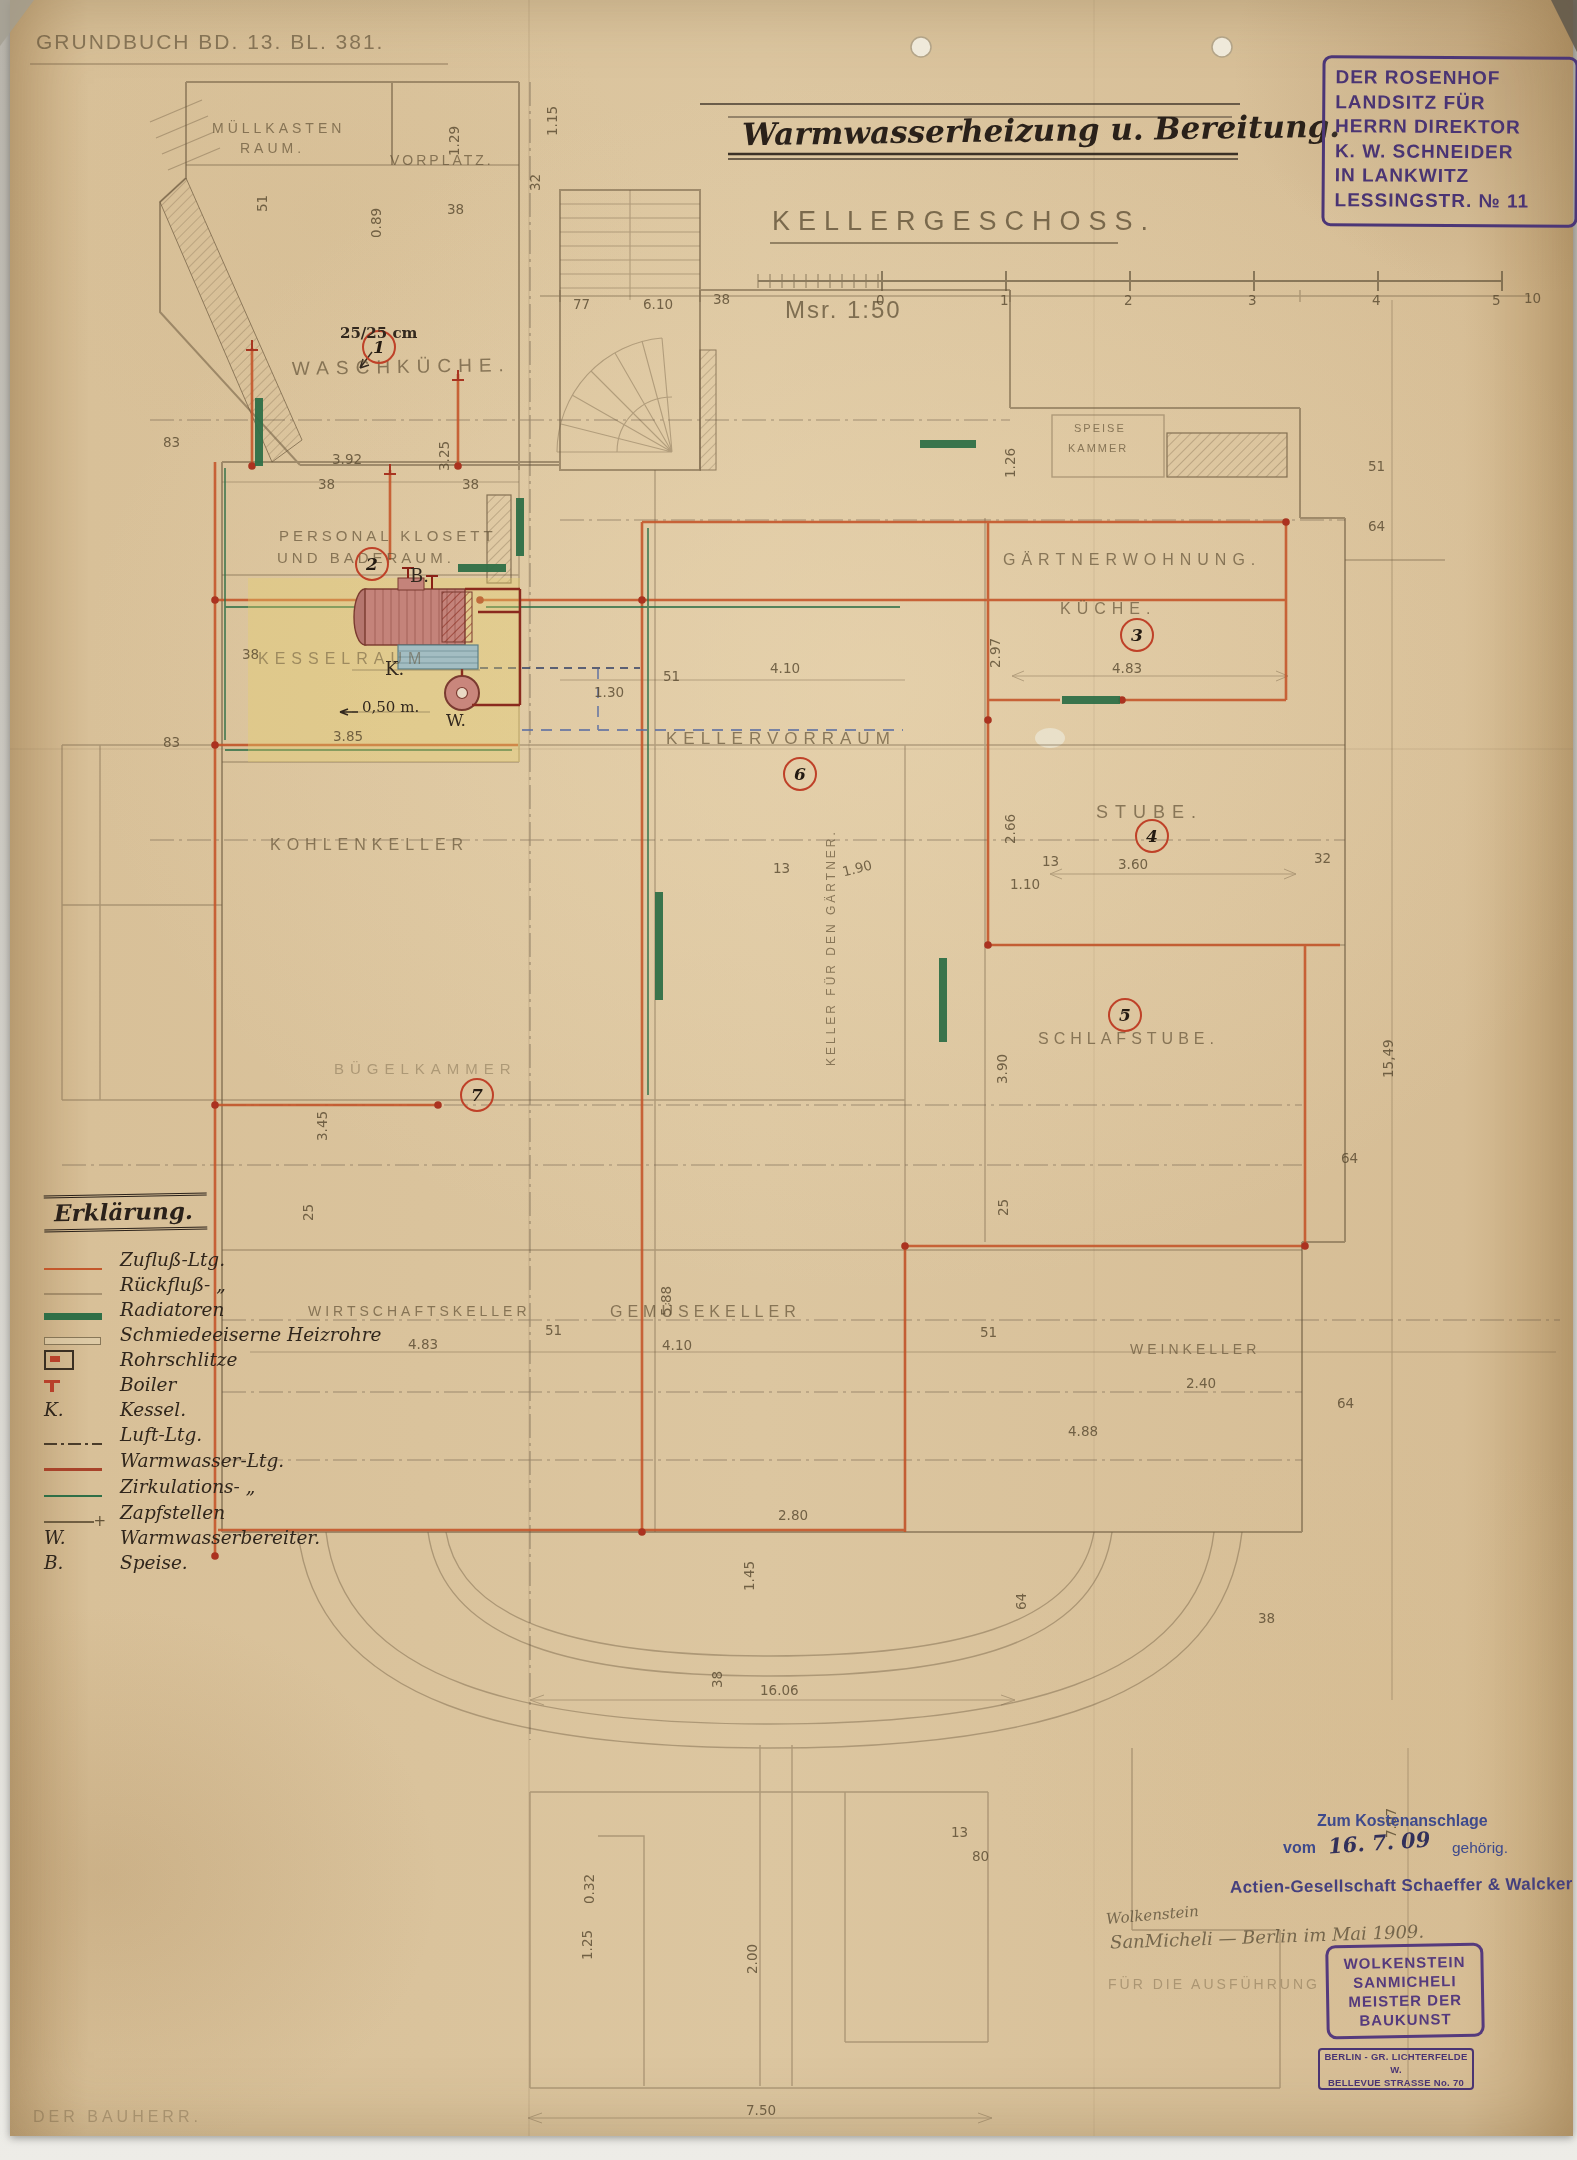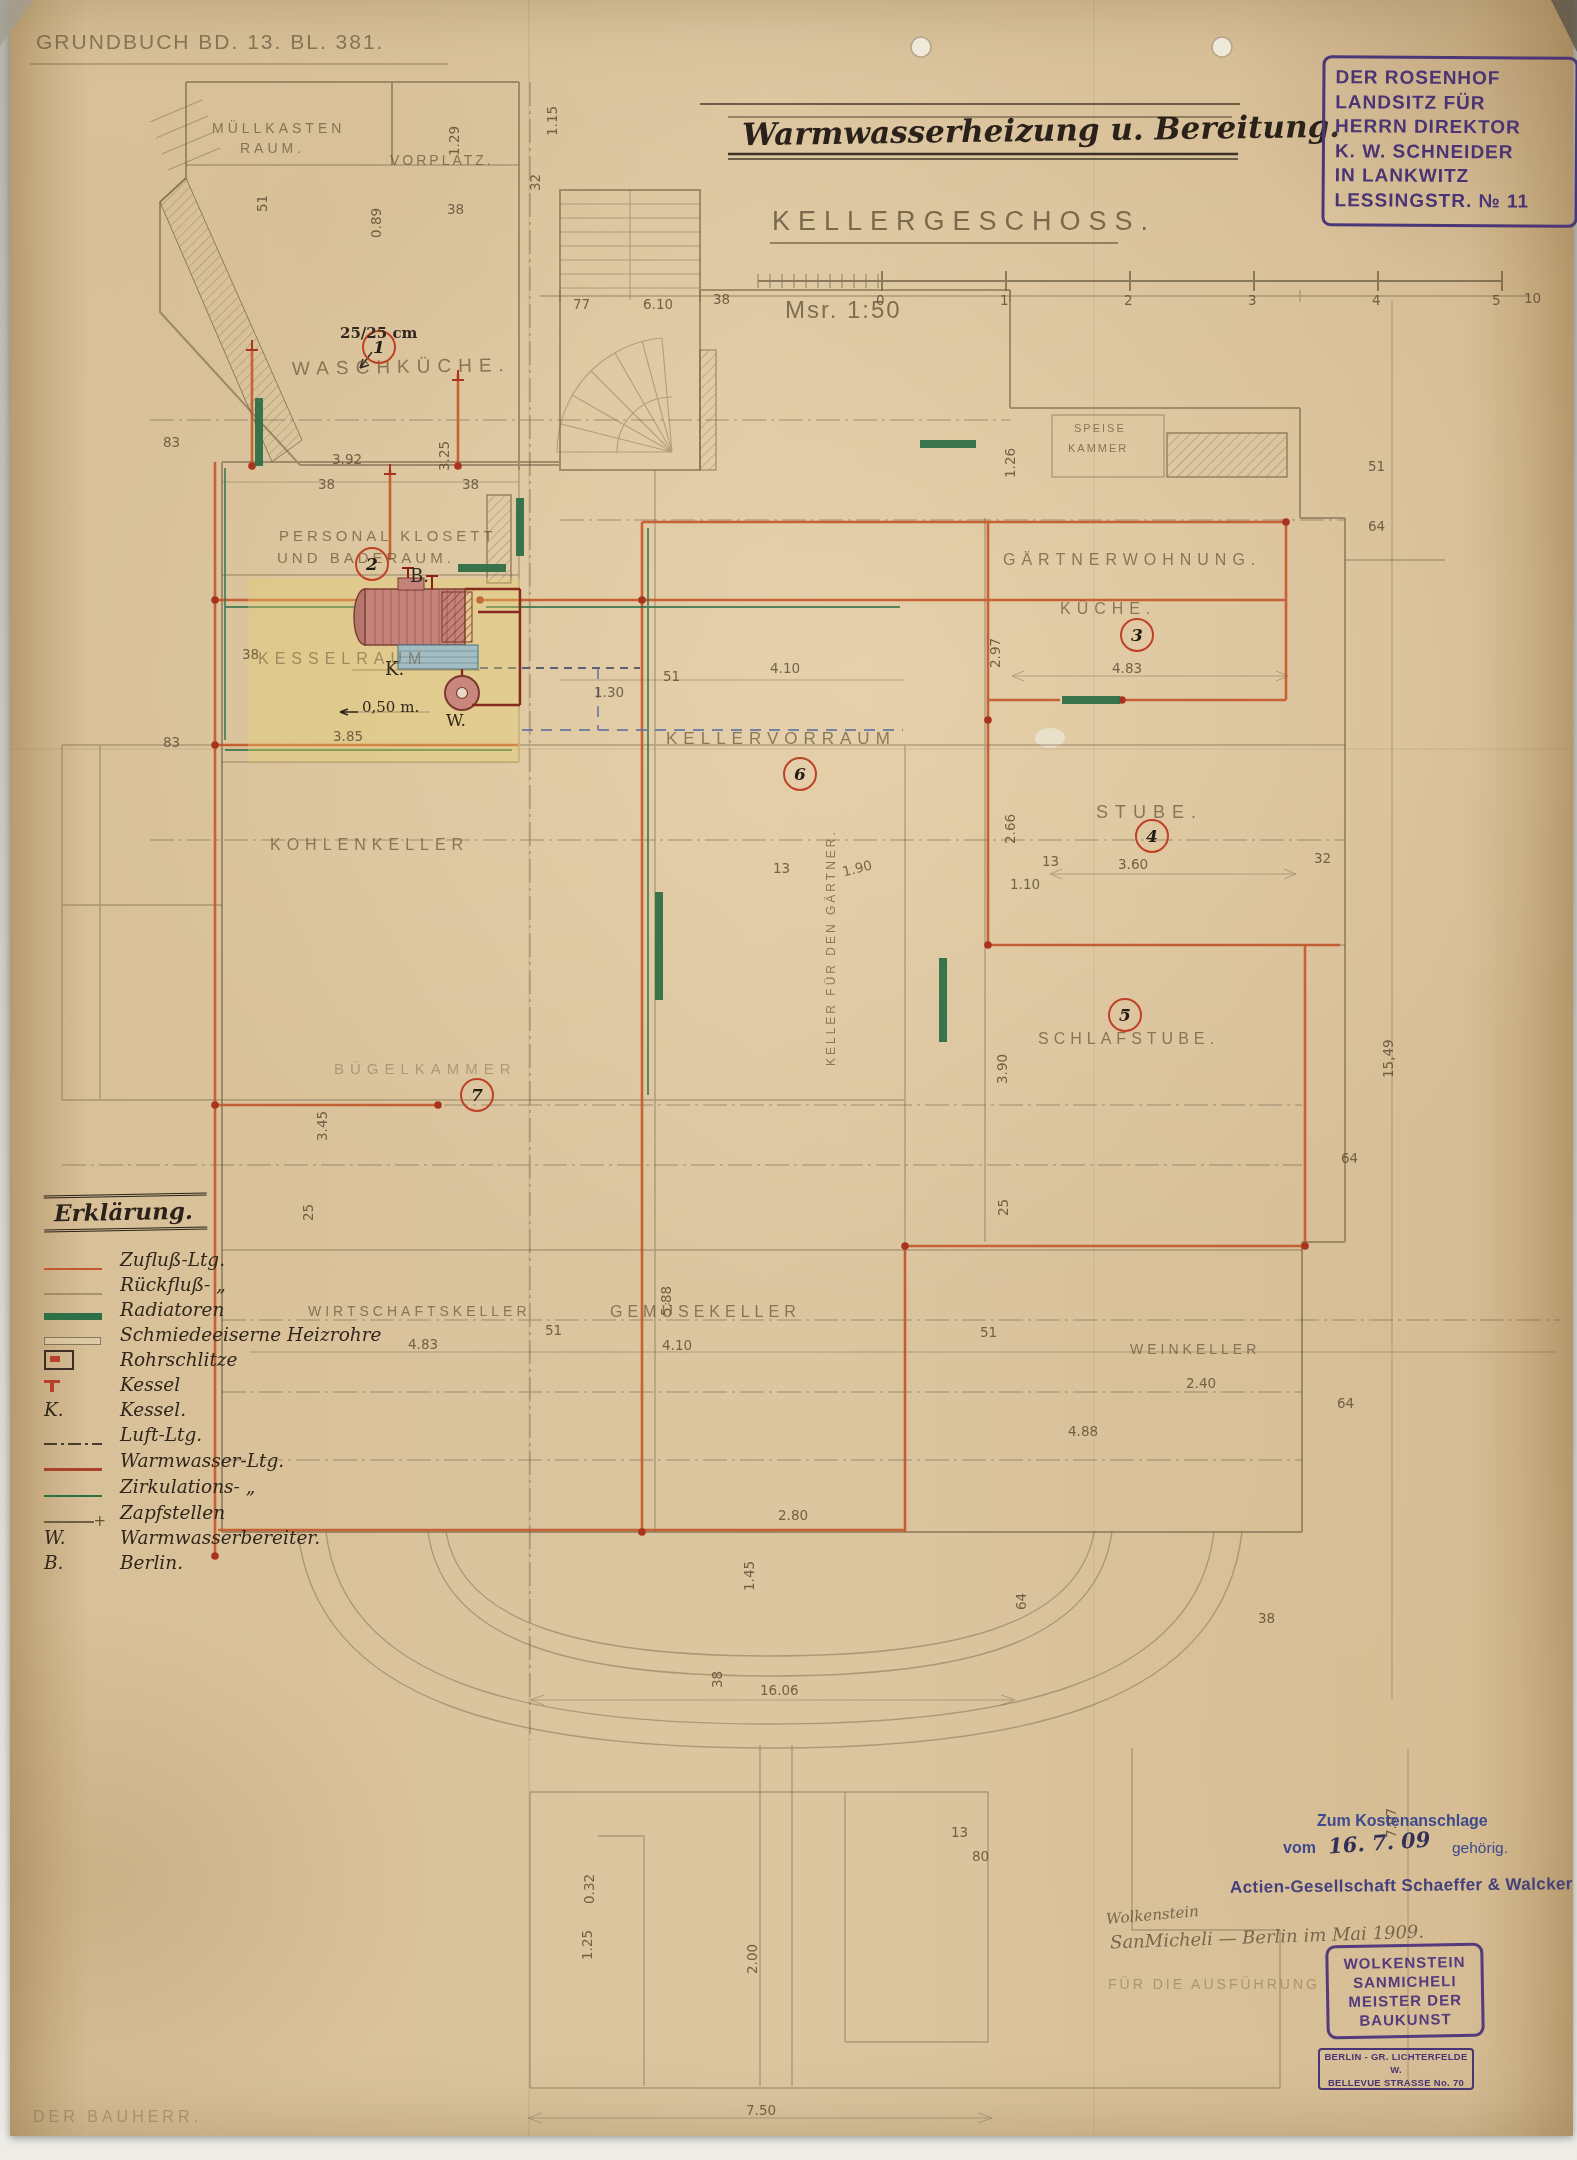--- a/index.html
+++ b/index.html
@@ -300,21 +300,21 @@
     <div class="lrow" style="top:152px">
         <span class="lsw">
           <span class="sw-slit"></span>
         </span>
         <span class="ltx">Rohrschlitze</span>
       </div>
     <div class="lrow" style="top:177px">
         <span class="lsw">
           <span class="sw-valve"></span>
         </span>
-        <span class="ltx">Kessel</span>
+        <span class="ltx">Boiler</span>
       </div>
     <div class="lrow" style="top:202px">
         <span class="lpf">K.</span>
         <span class="ltx">Kessel.</span>
       </div>
     <div class="lrow" style="top:227px">
         <span class="lsw">
           <span class="sw-line-dashdot"></span>
         </span>
         <span class="ltx">Luft-Ltg.</span>
@@ -336,21 +336,21 @@
           <span class="sw-line-tap"></span>
         </span>
         <span class="ltx">Zapfstellen</span>
       </div>
     <div class="lrow" style="top:330px">
         <span class="lpf">W.</span>
         <span class="ltx">Warmwasserbereiter.</span>
       </div>
     <div class="lrow" style="top:355px">
         <span class="lpf">B.</span>
-        <span class="ltx">Berlin.</span>
+        <span class="ltx">Speise.</span>
       </div>
   </div>
 
   <span class="dim" style="left:332px;top:451px">3.92</span>
   <span class="dim" style="left:318px;top:476px">38</span>
   <span class="dim" style="left:462px;top:476px">38</span>
   <span class="dim v" style="left:452px;top:455px">3.25</span>
   <span class="dim" style="left:163px;top:434px">83</span>
   <span class="dim" style="left:163px;top:734px">83</span>
   <span class="dim" style="left:573px;top:296px">77</span>

